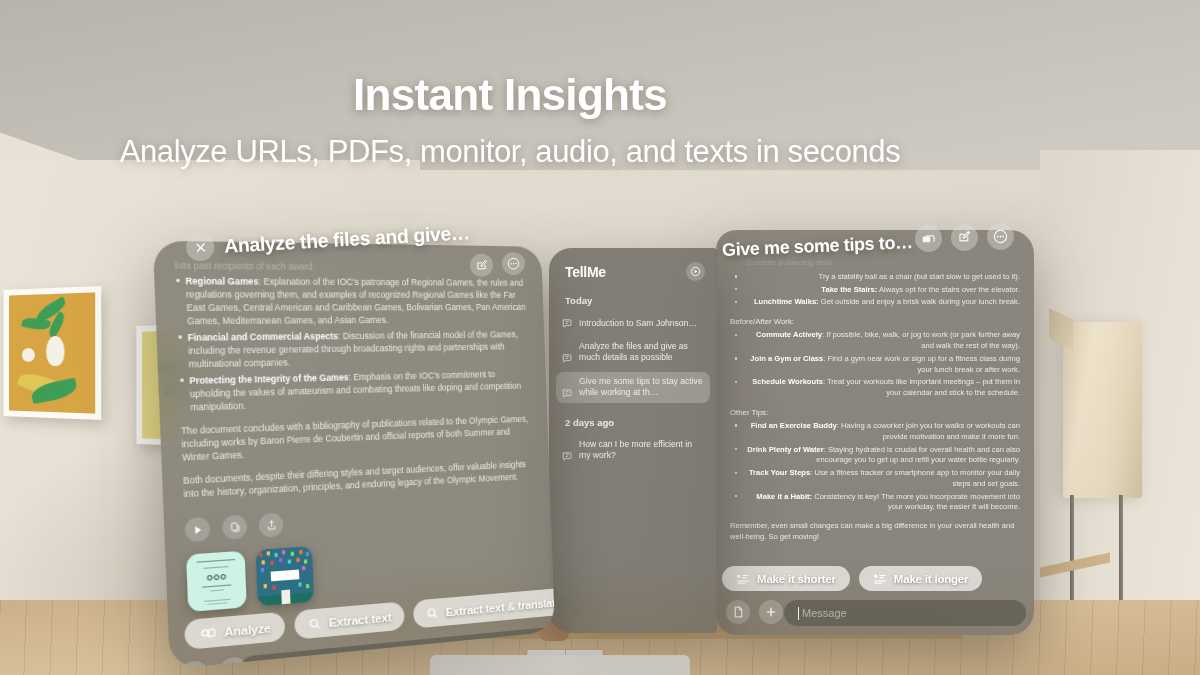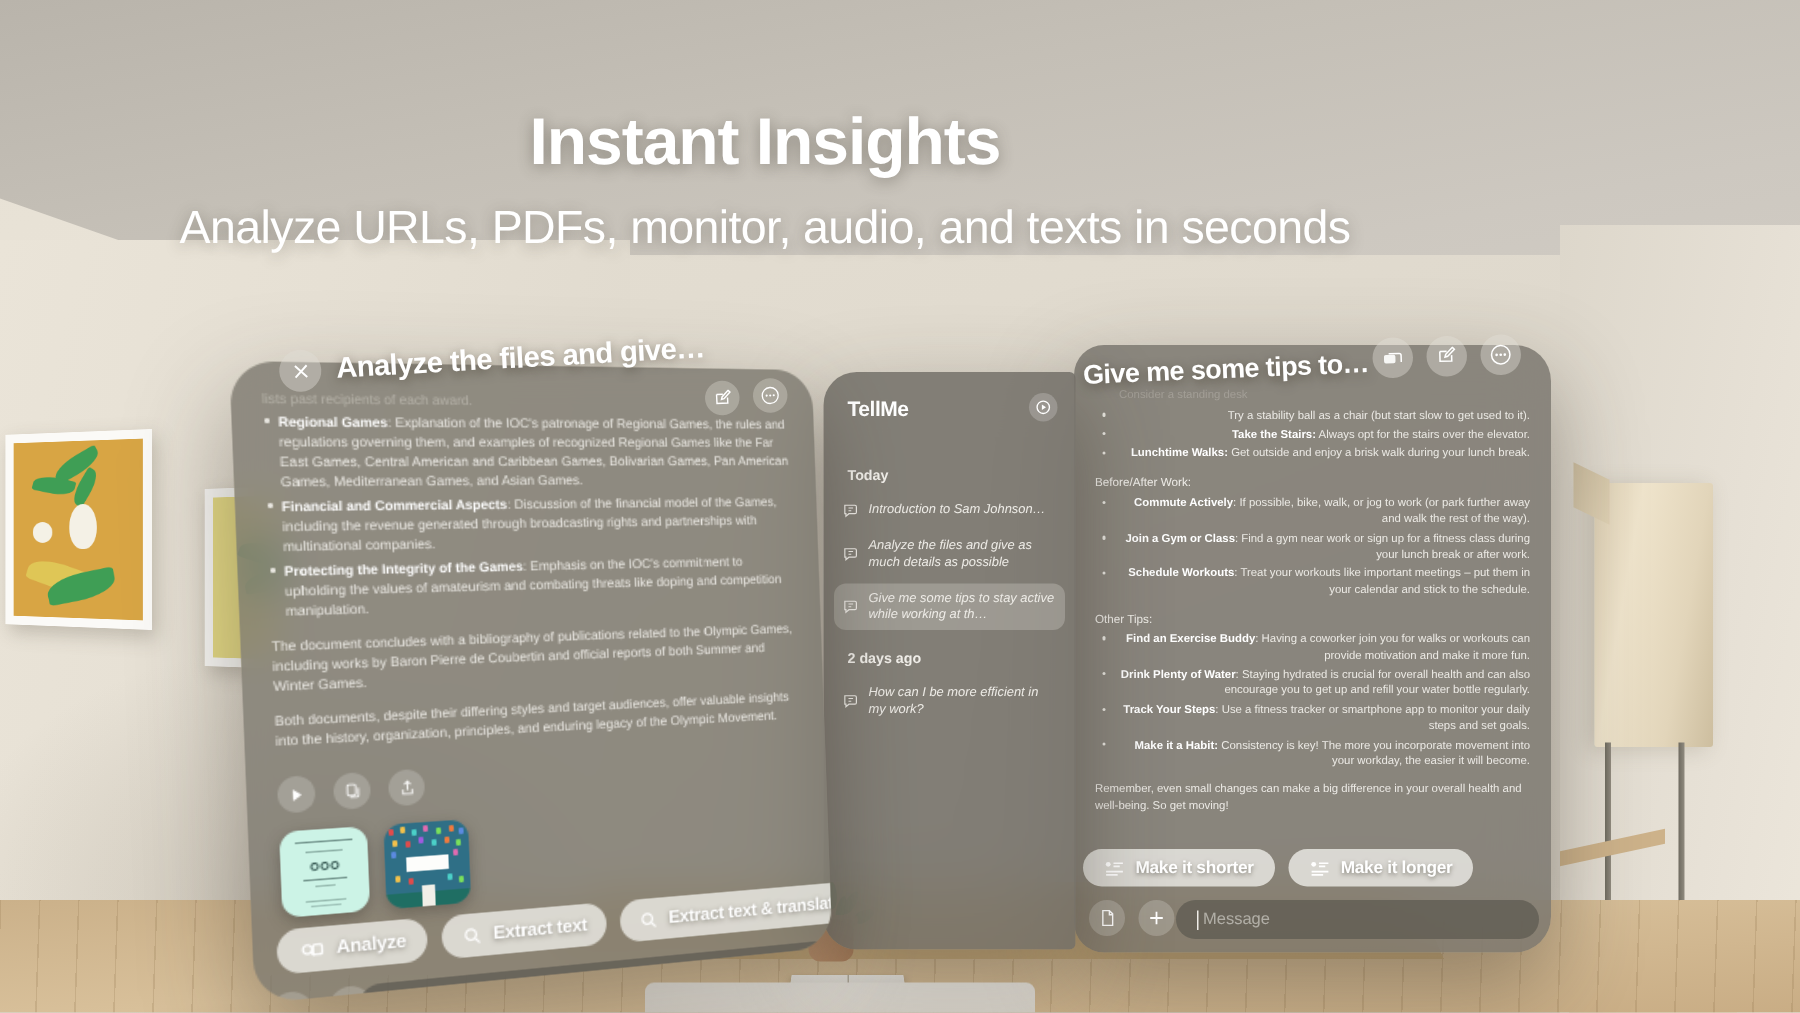--- a/index.html
+++ b/index.html
@@ -265,22 +265,22 @@
   }
   #panel-mid .hd .app { font-size:14px; font-weight:bold; color:#fff;
     letter-spacing:-0.3px; }
   #panel-mid .hd .circ-btn { width:19px; height:19px; font-size:9px; }
   #panel-mid .sect {
     font-size:9.5px; font-weight:bold; color:#f0eee9;
     margin:0 0 7px 16px;
   }
   #panel-mid .list { margin:0 7px; }
   .conv {
-    display:flex; gap:6px; align-items:center;
-    padding:4px 6px; border-radius:8px; margin-bottom:4px;font-style:italic;
+    display:flex; gap:6px; align-items:flex-end;
+    padding:4px 6px; border-radius:8px; margin-bottom:4px;
   }
   .conv.active { background:rgba(235,232,226,0.26); }
   .conv .ci { flex:0 0 auto; margin-top:1px; }
   .conv .ct { font-size:8.6px; line-height:1.33; color:#eeece7; }
 
   
   #panel-right {
     left:716px; top:230px; width:318px; height:405px;
     background:rgba(116,113,105,0.80);
     border-radius:20px 24px 24px 20px;
@@ -396,21 +396,21 @@
 <div class="glass" id="panel-mid">
   <div class="hd">
     <div class="app">TellMe</div>
     <div class="circ-btn">
       <svg width="11" height="11" viewBox="0 0 24 24" fill="none" stroke="#fff" stroke-width="2">
         <circle cx="12" cy="12" r="9"></circle>
           <path d="M10 8l6 4-6 4z" fill="#fff" stroke="none"></path>
       </svg>
     </div>
   </div>
-  <div id="mid-groups" style="position:absolute;left:0;top:64px;right:0;">
+  <div id="mid-groups" style="position:absolute;left:0;top:47px;right:0;">
       <div class="sect">Today</div>
       <div class="list">
         <div class="conv">
           <span class="ci">
             <svg width="11" height="11" viewBox="0 0 18 18" fill="none" stroke="#eeece7" stroke-width="1.3">
               <path d="M2 3h11a1.6 1.6 0 0 1 1.6 1.6v6A1.6 1.6 0 0 1 13 12.2H6.5L3.2 15v-2.8H2z"></path>
               <path d="M6 6h5M6 9h3"></path>
             </svg>
           </span>
           <span class="ct">Introduction to Sam Johnson…</span>

